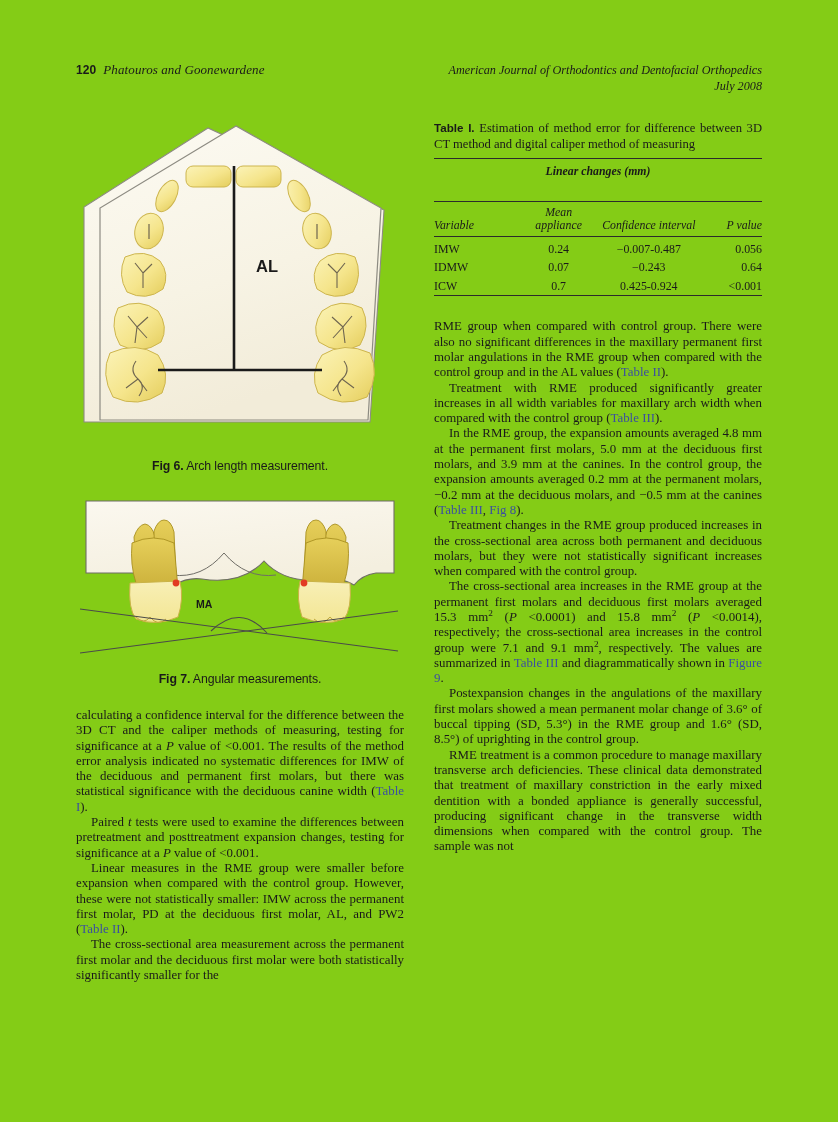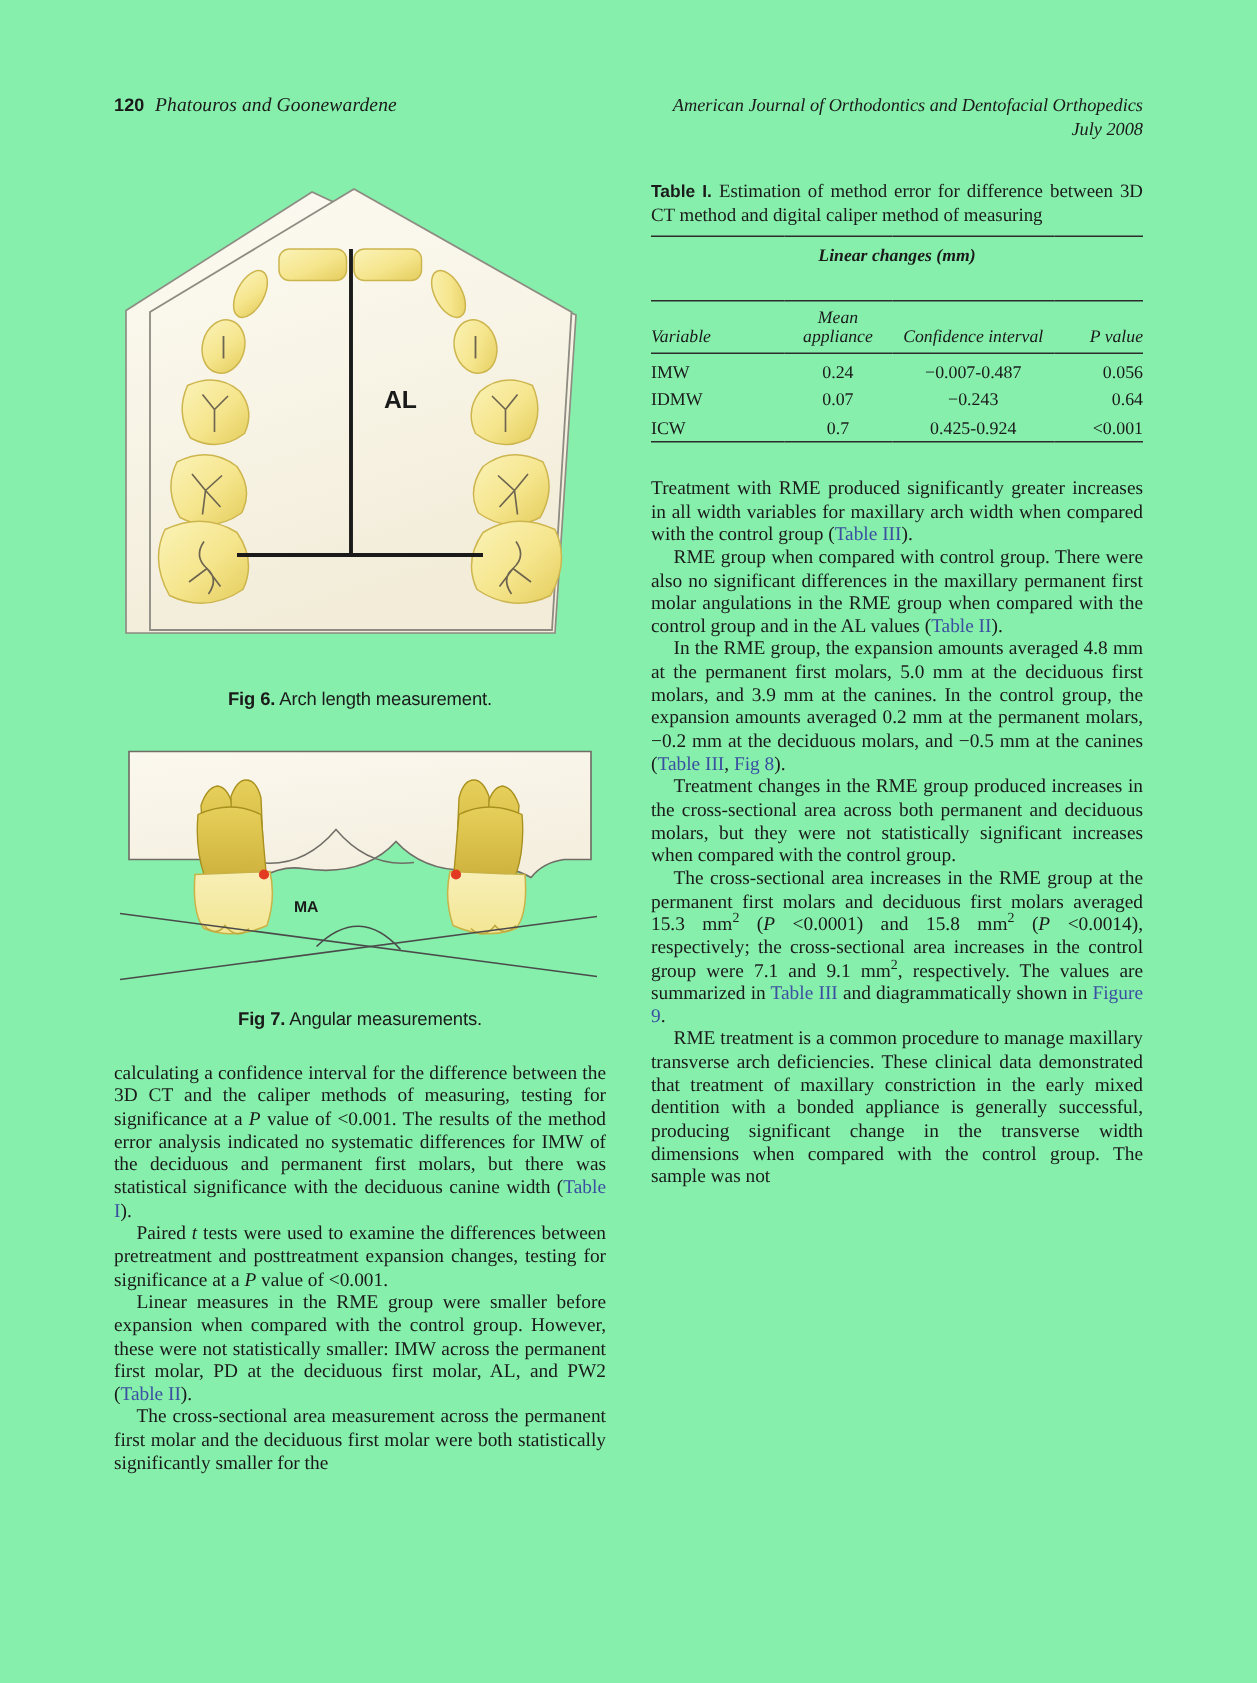--- a/index.html
+++ b/index.html
@@ -13,21 +13,21 @@
     font-family: "Liberation Serif", serif;
     color: #1a1a1a;
     position: relative;
     overflow: hidden;
   }
 
   
   .page {
     position: absolute;
     inset: 0;
-    background: #86efac;
+    background: #84cc16;
   }
 
   
   .running-head {
     position: absolute;
     left: 76px;
     top: 62px;
     width: 686px;
     height: 40px;
   }
@@ -339,24 +339,25 @@
             <td class="d-p">&lt;0.001</td>
           </tr>
           <tr class="rule-bottom">
             <td colspan="4"></td>
           </tr>
         </tbody>
       </table>
     </div>
 
     <div style="margin-top:16px;">
+      <p class="body noindent">RME group when compared with control group. There were also no significant differences in the maxillary permanent first molar angulations in the RME group when compared with the control group and in the AL values (<span class="xref">Table II</span>).</p>
       <p class="body">Treatment with RME produced significantly greater increases in all width variables for maxillary arch width when compared with the control group (<span class="xref">Table III</span>).</p>
-      <p class="body noindent">RME group when compared with control group. There were also no significant differences in the maxillary permanent first molar angulations in the RME group when compared with the control group and in the AL values (<span class="xref">Table II</span>).</p>
       <p class="body">In the RME group, the expansion amounts averaged 4.8 mm at the permanent first molars, 5.0 mm at the deciduous first molars, and 3.9 mm at the canines. In the control group, the expansion amounts averaged 0.2 mm at the permanent molars, −0.2 mm at the deciduous molars, and −0.5 mm at the canines (<span class="xref">Table III</span>, <span class="xref">Fig 8</span>).</p>
       <p class="body">Treatment changes in the RME group produced increases in the cross-sectional area across both permanent and deciduous molars, but they were not statistically significant increases when compared with the control group.</p>
       <p class="body">The cross-sectional area increases in the RME group at the permanent first molars and deciduous first molars averaged 15.3 mm<sup>2</sup> (<span class="ital">P</span> &lt;0.0001) and 15.8 mm<sup>2</sup> (<span class="ital">P</span> &lt;0.0014), respectively; the cross-sectional area increases in the control group were 7.1 and 9.1 mm<sup>2</sup>, respectively. The values are summarized in <span class="xref">Table III</span> and diagrammatically shown in <span class="xref">Figure 9</span>.</p>
+      <p class="body">Postexpansion changes in the angulations of the maxillary first molars showed a mean permanent molar change of 3.6° of buccal tipping (SD, 5.3°) in the RME group and 1.6° (SD, 8.5°) of uprighting in the control group.</p>
 
 
       <p class="body">RME treatment is a common procedure to manage maxillary transverse arch deficiencies. These clinical data demonstrated that treatment of maxillary constriction in the early mixed dentition with a bonded appliance is generally successful, producing significant change in the transverse width dimensions when compared with the control group. The sample was not</p>
     </div>
   </div>
 
 </div>
 
 </body></html>

